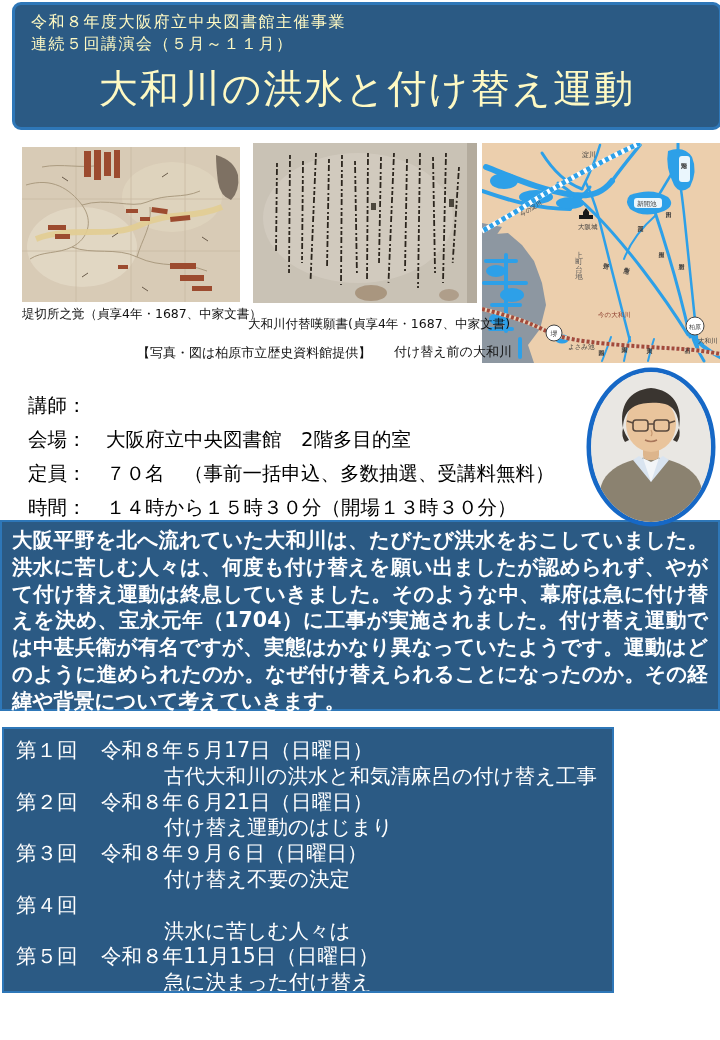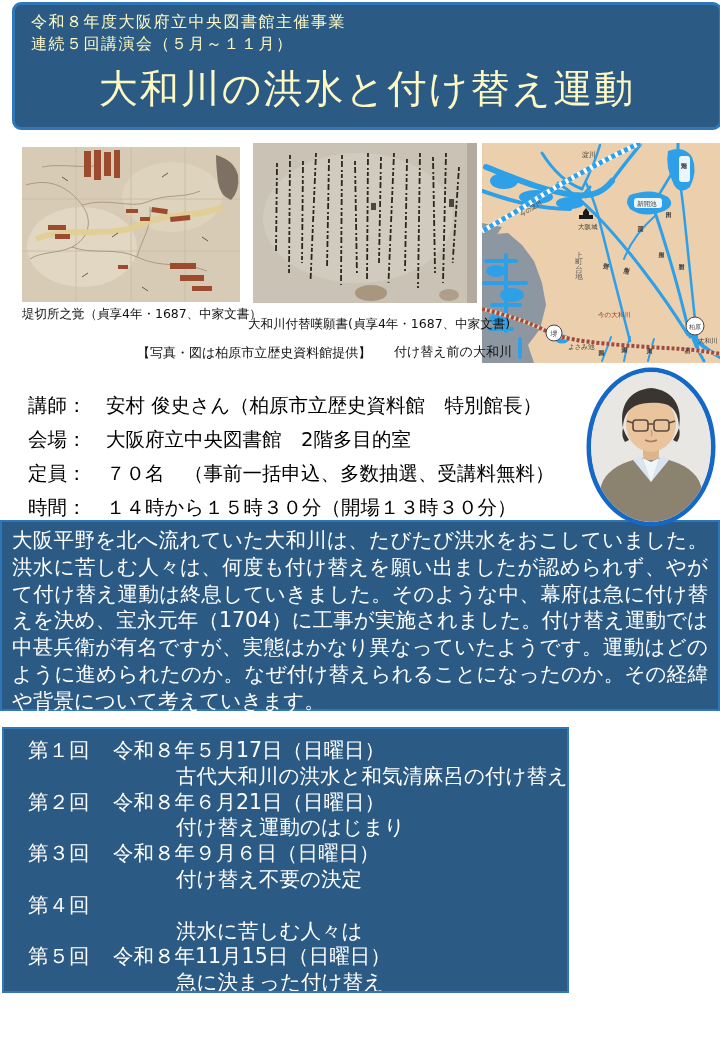--- a/index.html
+++ b/index.html
@@ -31,26 +31,26 @@
   .info-row{display:flex;margin-bottom:7px;white-space:nowrap;}
   .info-label{width:78px;flex:0 0 78px;}
   .info-value{flex:1;}
 
   
   .portrait{position:absolute;left:585px;top:366px;width:132px;height:162px;z-index:5;}
 
   
   .desc{position:absolute;left:0;top:520px;width:720px;height:191px;box-sizing:border-box;
         background:#2B5A84;border:2px solid #2E77B8;color:#fff;padding:5px 10px 0 10px;}
-  .desc-text{font-size:20.5px;line-height:26.8px;text-align:justify;letter-spacing:0;}
+  .desc-text{font-size:20.5px;line-height:26.8px;text-align:justify;letter-spacing:0;font-weight:bold;}
   .desc-sign{font-size:20.5px;line-height:26.8px;text-align:right;padding-right:6px;}
 
   
-  .schedule{position:absolute;left:2px;top:727px;width:567px;height:266px;box-sizing:border-box;
-            background:#2B5A84;border:2px solid #2E77B8;color:#fff;padding:9px 8px 0 24px;
+  .schedule{position:absolute;left:2px;top:727px;width:612px;height:266px;box-sizing:border-box;
+            background:#2B5A84;border:2px solid #2E77B8;color:#fff;padding:9px 8px 0 12px;
             font-size:20.5px;line-height:25.8px;overflow:hidden;}
   .sch-line1{display:flex;white-space:nowrap;}
   .sch-session{width:85px;flex:0 0 85px;}
   .sch-topic{margin-left:148px;white-space:nowrap;}
 
   svg text{font-family:"DejaVu Sans",sans-serif;}
   .vtext{writing-mode:vertical-rl;}
 </style>
 </head>
 <body>
@@ -231,21 +231,20 @@
   </svg>
 
   <div class="caption caption-oldmap">堤切所之覚（貞享4年・1687、中家文書）</div>
   <div class="caption caption-petition">大和川付替嘆願書(貞享4年・1687、中家文書)</div>
   <div class="caption caption-credit">【写真・図は柏原市立歴史資料館提供】</div>
   <div class="caption caption-rivermap">付け替え前の大和川</div>
 
   <div class="info">
     <div class="info-row">
       <span class="info-label">講師：</span>
-      <span class="info-value">安村 俊史さん（柏原市立歴史資料館　特別館長）</span>
     </div>
     <div class="info-row">
       <span class="info-label">会場：</span>
       <span class="info-value">大阪府立中央図書館　2階多目的室</span>
     </div>
     <div class="info-row">
       <span class="info-label">定員：</span>
       <span class="info-value">７０名　（事前一括申込、多数抽選、受講料無料）</span>
     </div>
     <div class="info-row">

